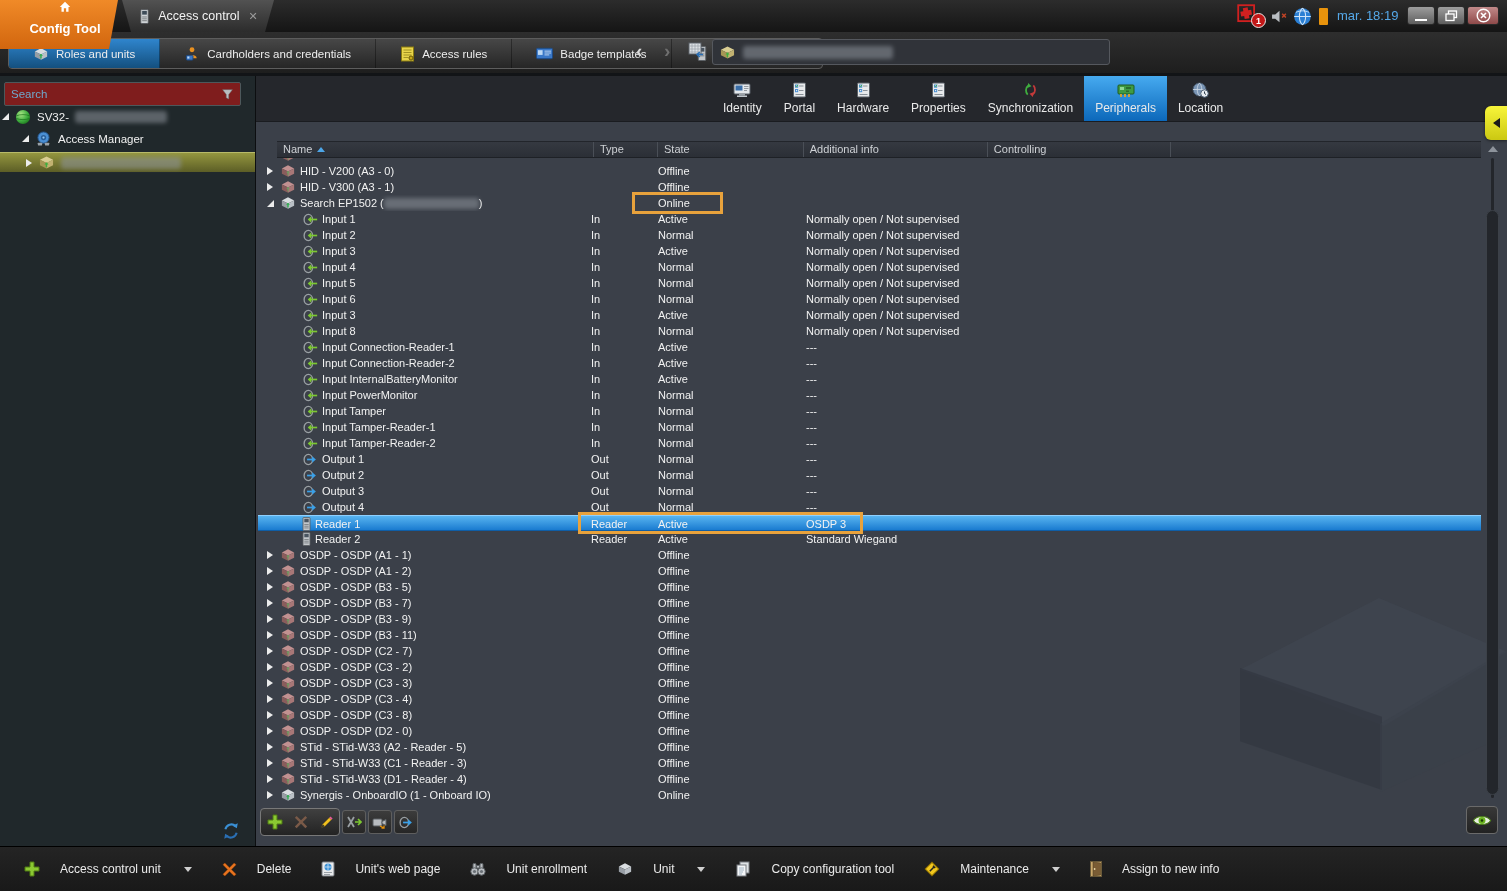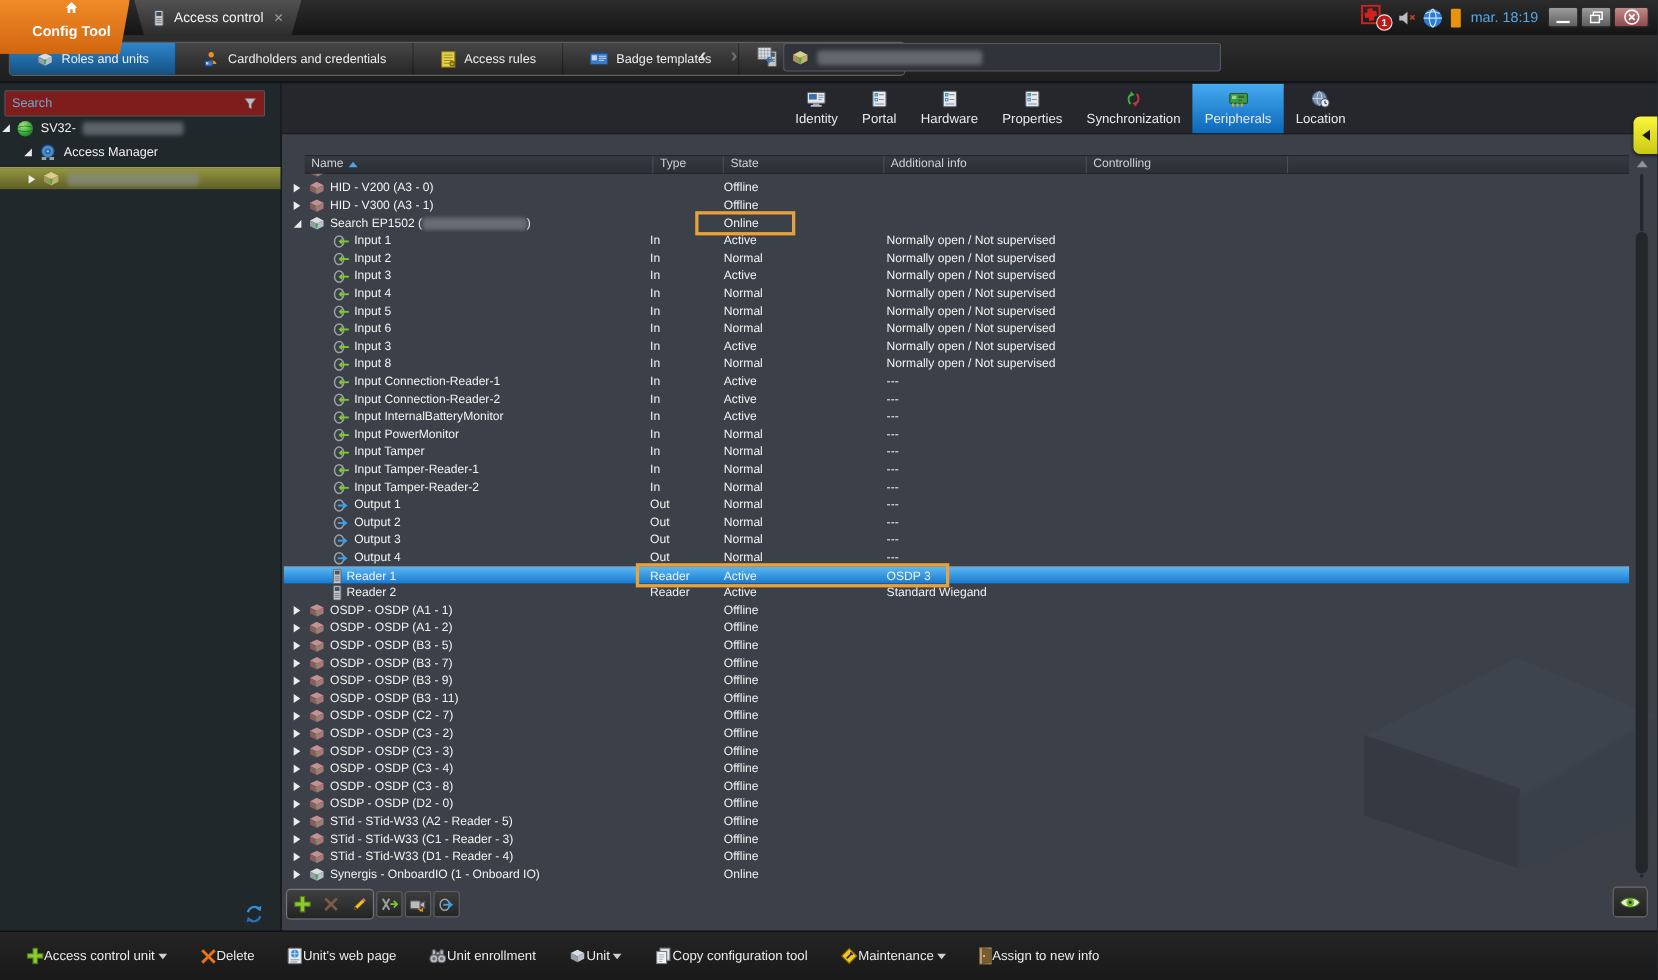--- a/index.html
+++ b/index.html
@@ -138,21 +138,21 @@
   .tool-btn{position:absolute;top:810px;width:24px;height:24px;box-sizing:border-box;border:1px solid #5e5e5e;
             border-radius:3px;background:linear-gradient(#3c3c3c,#262626);display:flex;align-items:center;
             justify-content:center;cursor:pointer;}
   .eyebtn{position:absolute;left:1466px;top:806px;width:32px;height:28px;box-sizing:border-box;
           border:1px solid #6a6a6a;border-radius:4px;background:linear-gradient(#383838,#222);
           display:flex;align-items:center;justify-content:center;cursor:pointer;}
 
   
   .bbar{position:absolute;left:0;top:846px;width:100%;height:45px;background:linear-gradient(#242424,#191919);
         border-top:1px solid #000;display:flex;align-items:center;padding-left:24px;gap:30px;box-sizing:border-box;}
-  .bbtn{display:flex;align-items:center;gap:0;color:#ebebeb;font-size:12px;cursor:pointer;white-space:nowrap;}
+  .bbtn{display:flex;align-items:center;gap:20px;color:#ebebeb;font-size:12px;cursor:pointer;white-space:nowrap;}
   .caret{width:0;height:0;border-top:5px solid #cfcfcf;border-left:4px solid transparent;
          border-right:4px solid transparent;margin-left:3px;}
 </style>
 </head>
 <body>
 
 <div id="app">
 
   <div class="titlebar">
     <div class="app-btn">

